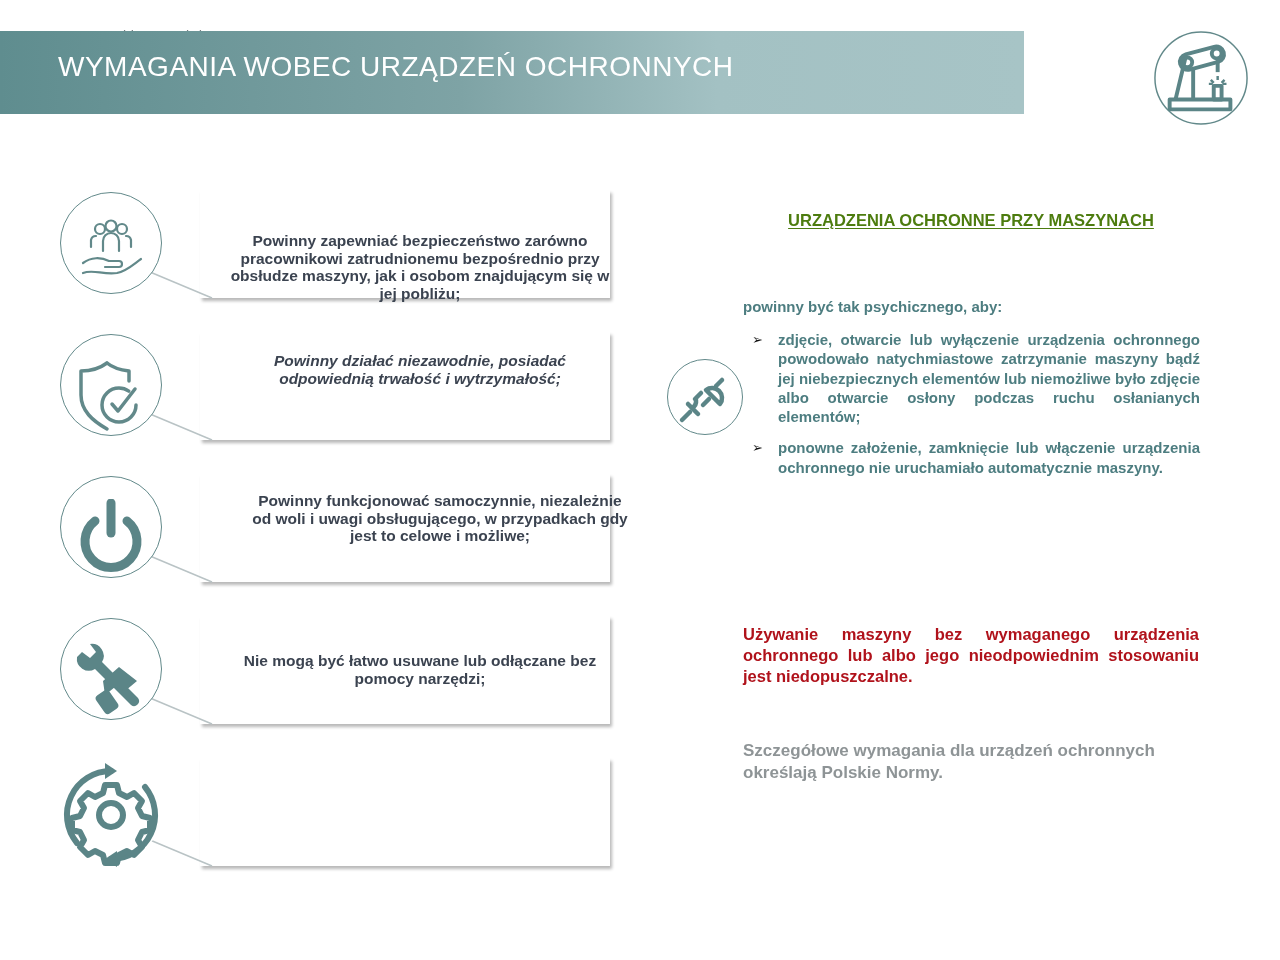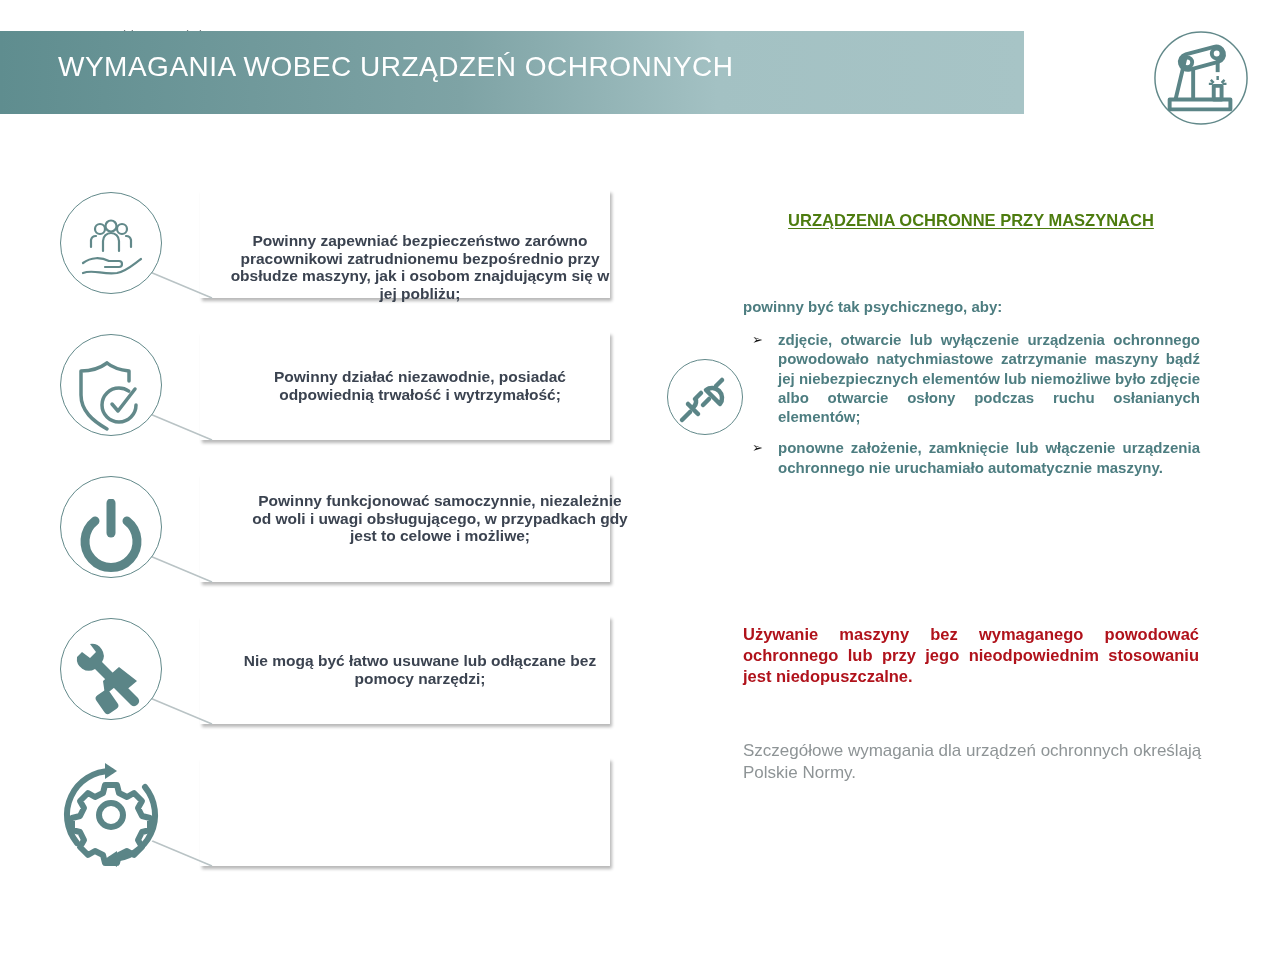--- a/index.html
+++ b/index.html
@@ -27,21 +27,21 @@
                    text-decoration:underline; text-underline-offset:2px; }
   .intro { position:absolute; left:743px; top:298px; font-weight:700; font-size:15px; color:#4d7d80; }
   .bullets { position:absolute; left:752px; top:330px; width:448px; margin:0; padding:0; list-style:none; }
   .bullets li { position:relative; padding-left:26px; font-weight:700; font-size:15px; line-height:19.3px;
                 color:#4d7d80; text-align:justify; margin-bottom:12px; }
   .bullets .arrow { position:absolute; left:0; top:0; color:#111; font-size:13px; }
   .plug-circle { position:absolute; left:667px; top:359px; width:74px; height:74px; border-radius:50%;
                  border:1.6px solid #62898a; }
   .warning { position:absolute; left:743px; top:624px; width:456px; font-weight:700; font-size:16.5px;
              line-height:21px; color:#b0121b; text-align:justify; text-align-last:left; }
-  .note { position:absolute; left:743px; top:740px; width:470px; font-size:17px; line-height:22px; color:#8e9496; }
+  .note { position:absolute; left:743px; top:740px; width:470px; font-size:17px; line-height:22px; color:#8e9496;font-weight:bold; }
 </style>
 </head>
 <body>
 
 <div class="author">st. spec. bhp MJKałużna 2025</div>
 
 <div class="banner">
   <div class="banner-title">WYMAGANIA WOBEC URZĄDZEŃ OCHRONNYCH</div>
   <svg class="banner-icon" viewBox="0 0 100 100">
     <circle cx="50" cy="50" r="47" fill="none" stroke="#62898a" stroke-width="1.5"></circle>
@@ -90,21 +90,21 @@
   <div class="circle">
     <svg class="icon" viewBox="0 0 76 76">
       <g fill="none" stroke="#62898a" stroke-width="3.5" stroke-linecap="round" stroke-linejoin="round">
         <path d="M34 6 C26 12 16 14 8 14 V38 C8 54 20 64 34 72"></path>
         <path d="M34 6 C40 11 48 13 56 14 V24"></path>
         <circle cx="46" cy="48" r="17" stroke-dasharray="90 18"></circle>
         <path d="M39 47 L45 54 L62 32"></path>
       </g>
     </svg>
   </div>
-  <div class="text" style="top:44px;">Powinny działać niezawodnie, posiadać odpowiednią trwałość i wytrzymałość;</div>
+  <div class="text" style="top:28px;font-style:italic;">Powinny działać niezawodnie, posiadać odpowiednią trwałość i wytrzymałość;</div>
 </div>
 
 <div class="card" style="top:466px;">
   <div class="panel"></div>
   <svg class="tail" viewBox="0 0 560 120">
       <path d="M90 90 L152 116" stroke="#b9c3c5" stroke-width="1.5" fill="none"></path>
     </svg>
   <div class="circle">
     <svg class="icon" viewBox="0 0 76 76">
       <g fill="none" stroke="#5b8587" stroke-width="9" stroke-linecap="round">
@@ -177,14 +177,14 @@
   <li>
     <span class="arrow">➢</span>
     <span>zdjęcie, otwarcie lub wyłączenie urządzenia ochronnego powodowało natychmiastowe zatrzymanie maszyny bądź jej niebezpiecznych elementów lub niemożliwe było zdjęcie albo otwarcie osłony podczas ruchu osłanianych elementów;</span>
   </li>
   <li>
     <span class="arrow">➢</span>
     <span>ponowne założenie, zamknięcie lub włączenie urządzenia ochronnego nie uruchamiało automatycznie maszyny.</span>
   </li>
 </ul>
 
-<div class="warning">Używanie maszyny bez wymaganego powodować ochronnego lub przy jego nieodpowiednim stosowaniu jest niedopuszczalne.</div>
+<div class="warning">Używanie maszyny bez wymaganego urządzenia ochronnego lub albo jego nieodpowiednim stosowaniu jest niedopuszczalne.</div>
 <div class="note">Szczegółowe wymagania dla urządzeń ochronnych określają Polskie Normy.</div>
 
 </body></html>

